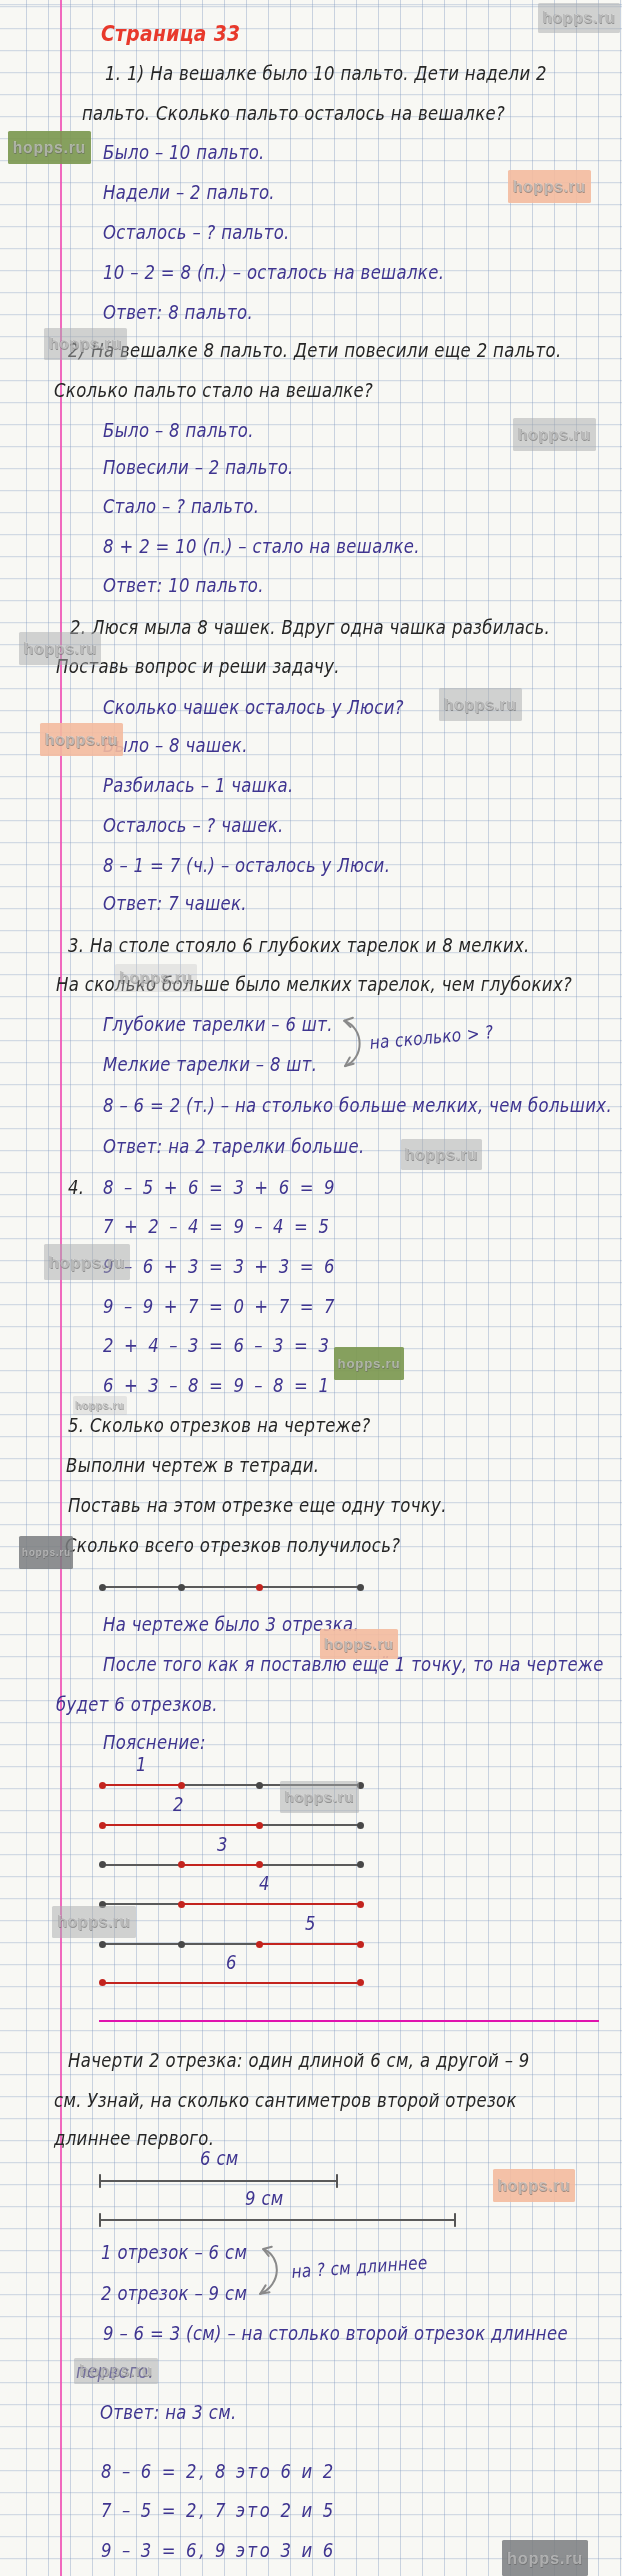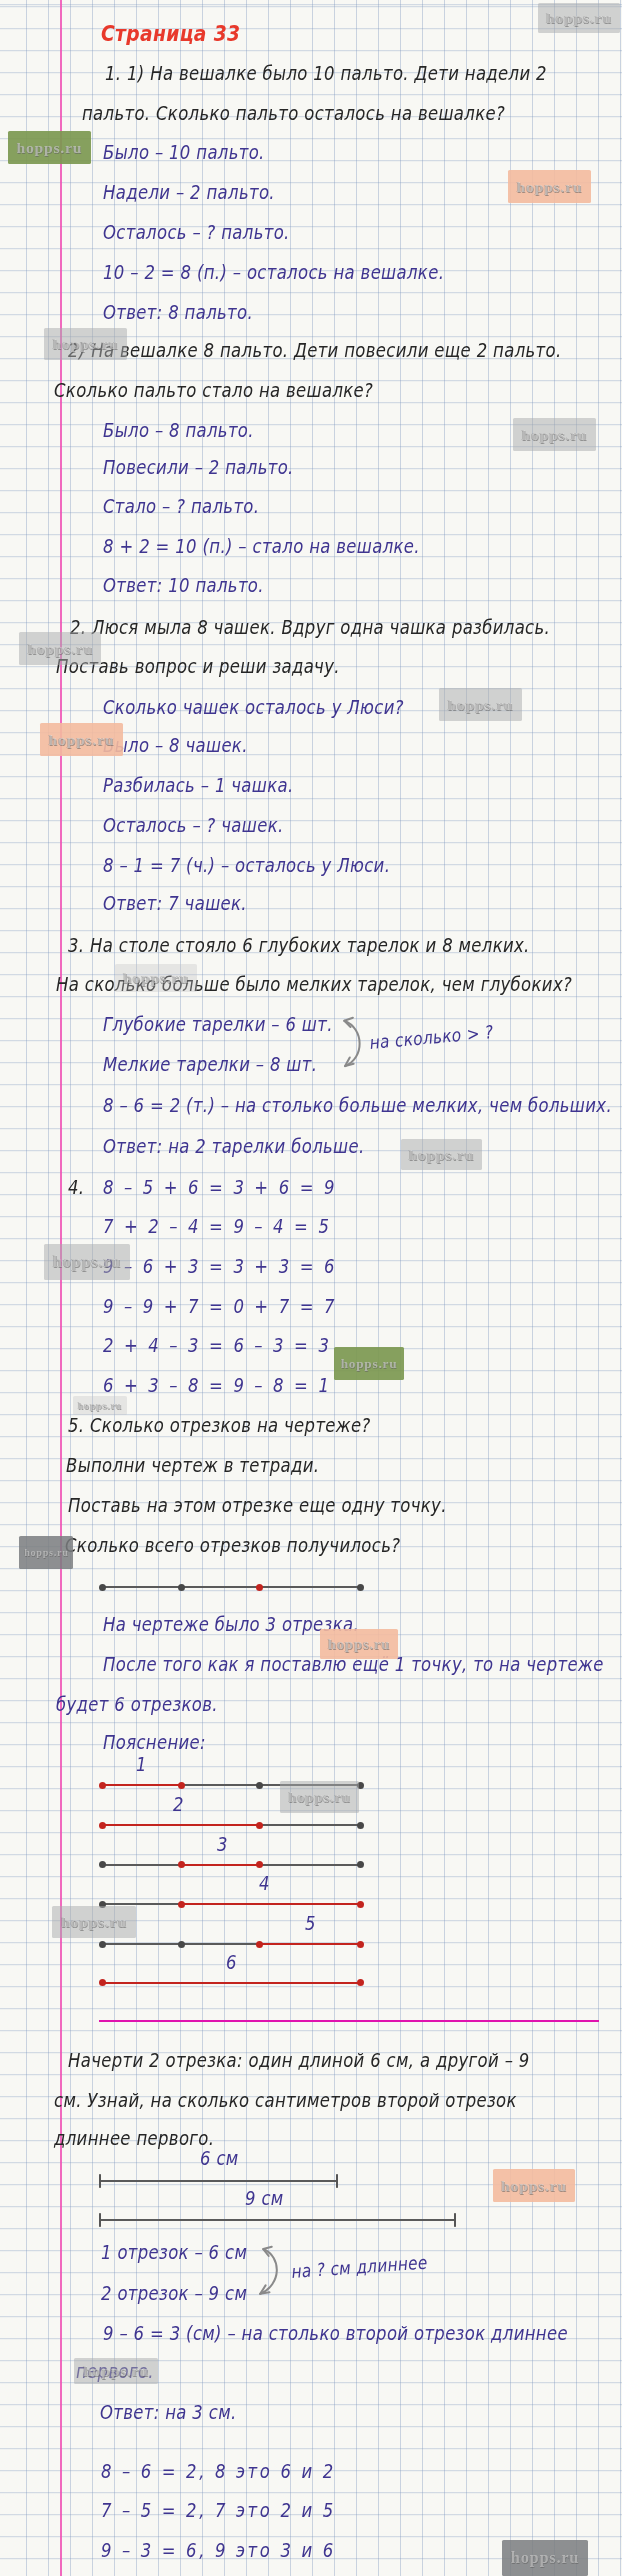--- a/index.html
+++ b/index.html
@@ -60,21 +60,21 @@
   .tick { position: absolute; width: 2.3px; height: 14px; background: #555555; border-radius: 0.8px; }
 
   .divider { position: absolute; height: 2.3px; background: #e013ae; }
 
   .wm {
     position: absolute;
     display: flex; align-items: center; justify-content: center;
     overflow: hidden; border-radius: 1.6px;
   }
   .wm span {
-    font-family: Liberation Serif, serif;
+    font-family: Liberation Sans, sans-serif;
     font-weight: bold;
     letter-spacing: 0.8px;
     color: rgba(255,255,255,0.45);
     text-shadow: 0.5px 0.5px 0 rgba(95,95,95,0.55), -0.5px -0.5px 0 rgba(95,95,95,0.45);
   }
   .wm.gray  { background: rgba(168,170,172,0.50); }
   .wm.faint { background: rgba(190,192,195,0.33); }
   .wm.dark  { background: rgba(122,124,127,0.85); }
   .wm.green { background: rgba(124,152,80,0.92); }
   .wm.pink  { background: rgba(243,186,159,0.90); }

